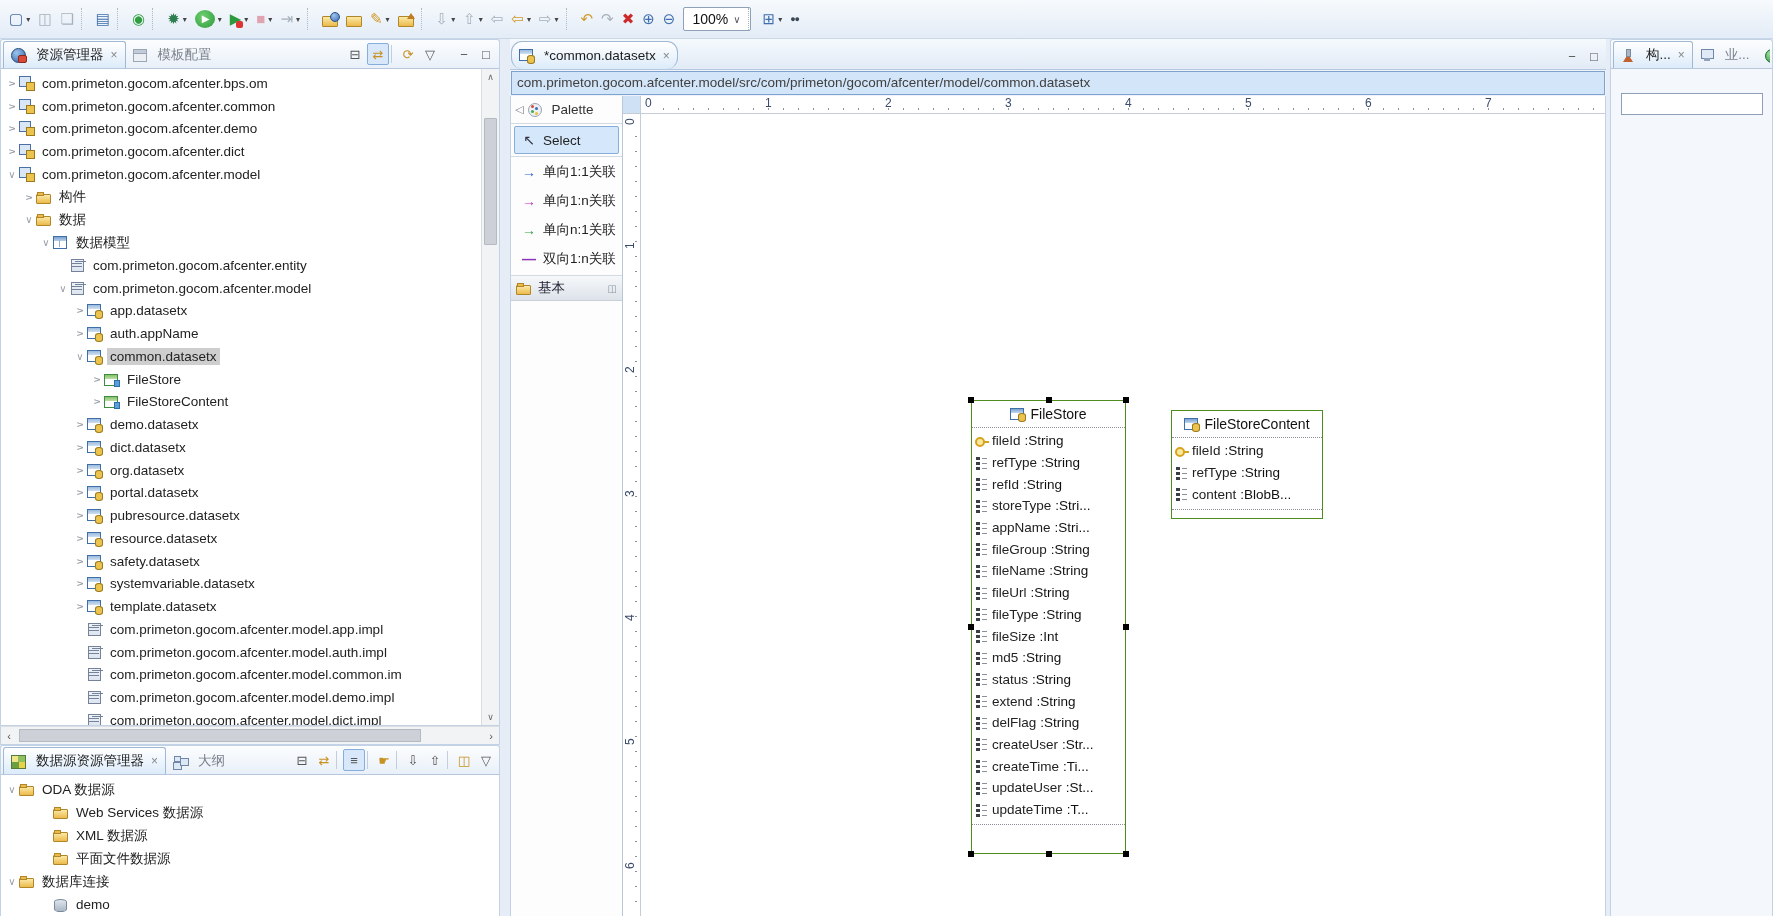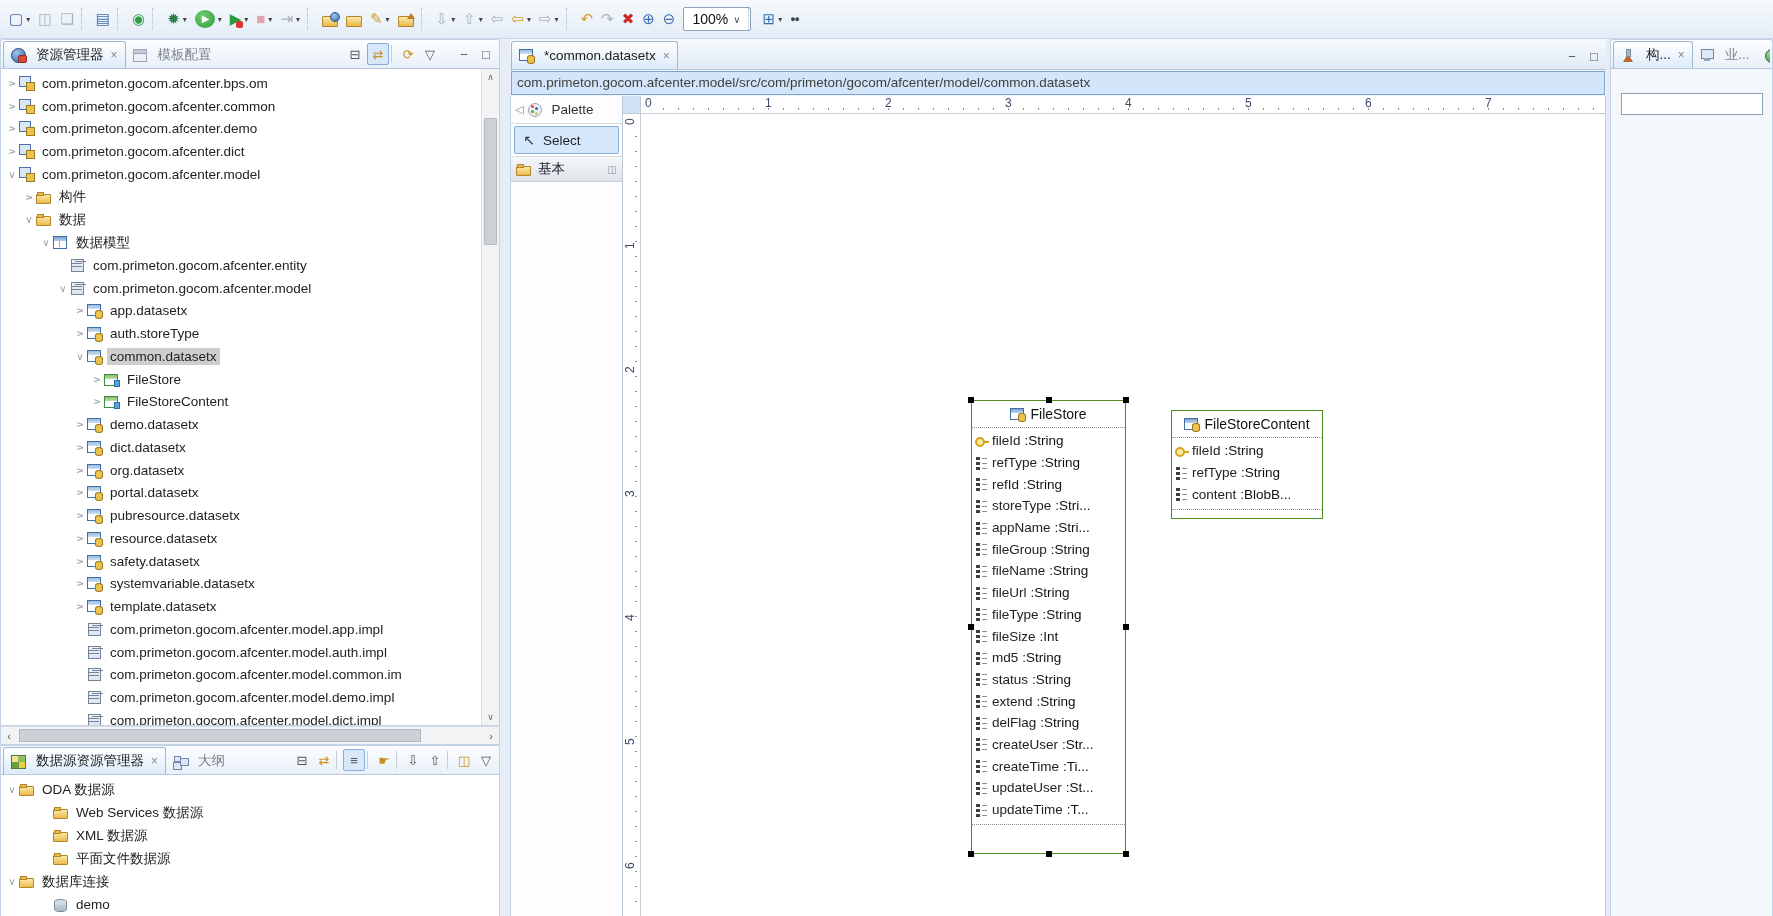--- a/index.html
+++ b/index.html
@@ -126,21 +126,21 @@
   .hthumb{position:absolute;left:2px;top:2px;bottom:2px;width:400px;background:#cdd1d7;border:1px solid #b5bac2;}
 
   
   #lt-panel{height:706px;display:flex;flex-direction:column;}
   #lb-panel{height:200px;display:flex;flex-direction:column;margin-top:0;border-radius:22px;}
   #lb-panel .treebox .trow{height:23px;}
 
   
   #edit-tabrow{height:30px;display:flex;align-items:flex-end;background:linear-gradient(#f5f9fd,#e2ebf6);
                border-bottom:1px solid #b7c8dc;padding:0 1px;}
-  #edit-tabrow .tab.active{height:27px;}
+  #edit-tabrow .tab.active{height:27px;border-radius:11px;}
   #breadcrumb-row{height:26px;background:#edf3fb;display:flex;align-items:center;padding:0 1px;}
   #breadcrumb{flex:1;height:22px;line-height:22px;background:#d3e5f9;border:1px solid #7fa3cc;
               padding:0 5px;font-size:13.5px;color:#404040;white-space:nowrap;overflow:hidden;}
   #edit-body{flex:1;display:flex;background:#fff;border:1px solid #c3d2e4;border-top:none;overflow:hidden;}
 
   
   #palette{width:135px;border-right:1px solid #bac7d6;display:flex;flex-direction:column;background:#fdfdfe;}
   #pal-head{height:27px;display:flex;align-items:center;gap:4px;padding:0 4px;border-bottom:1px solid #d4dae2;color:#333;}
   #pal-head .pcol{color:#778;font-size:11px;}
   .ptool{display:flex;align-items:center;gap:6px;height:29px;padding:0 4px 0 10px;}
@@ -481,21 +481,21 @@
 
               <div class="trow" style="padding-left: 72px;">
                 <span class="twist tw-r"></span>
                 <span class="nico ic-ds"></span>
                 <span class="tlabel">app.datasetx</span>
               </div>
 
               <div class="trow" style="padding-left: 72px;">
                 <span class="twist tw-r"></span>
                 <span class="nico ic-ds"></span>
-                <span class="tlabel">auth.storeType</span>
+                <span class="tlabel">auth.appName</span>
               </div>
 
               <div class="trow selected" style="padding-left: 72px;">
                 <span class="twist tw-d"></span>
                 <span class="nico ic-ds"></span>
                 <span class="tlabel">common.datasetx</span>
               </div>
 
               <div class="trow" style="padding-left: 89px;">
                 <span class="twist tw-r"></span>
@@ -750,20 +750,42 @@
             <span class="pcol">◁</span>
             <span class="nico ic-pal"></span>
             <span>Palette</span>
           </div>
           <div id="pal-select-wrap">
             <div class="ptool selected">
               <span class="pti ic-select"></span>
               <span>Select</span>
             </div>
           </div>
+          <div id="pal-tools">
+
+              <div class="ptool">
+                <span class="pti ic-arr-blue"></span>
+                <span>单向1:1关联</span>
+              </div>
+
+              <div class="ptool">
+                <span class="pti ic-arr-mag"></span>
+                <span>单向1:n关联</span>
+              </div>
+
+              <div class="ptool">
+                <span class="pti ic-arr-grn"></span>
+                <span>单向n:1关联</span>
+              </div>
+
+              <div class="ptool">
+                <span class="pti ic-line-pur"></span>
+                <span>双向1:n关联</span>
+              </div>
+            </div>
           <div class="drawer">
             <span class="nico ic-fold"></span>
             <span>基本</span>
             <span class="dpin">◫</span>
           </div>
         </div>
 
         <div id="canvas">
           <div id="corner"></div>
           <div id="hruler">

